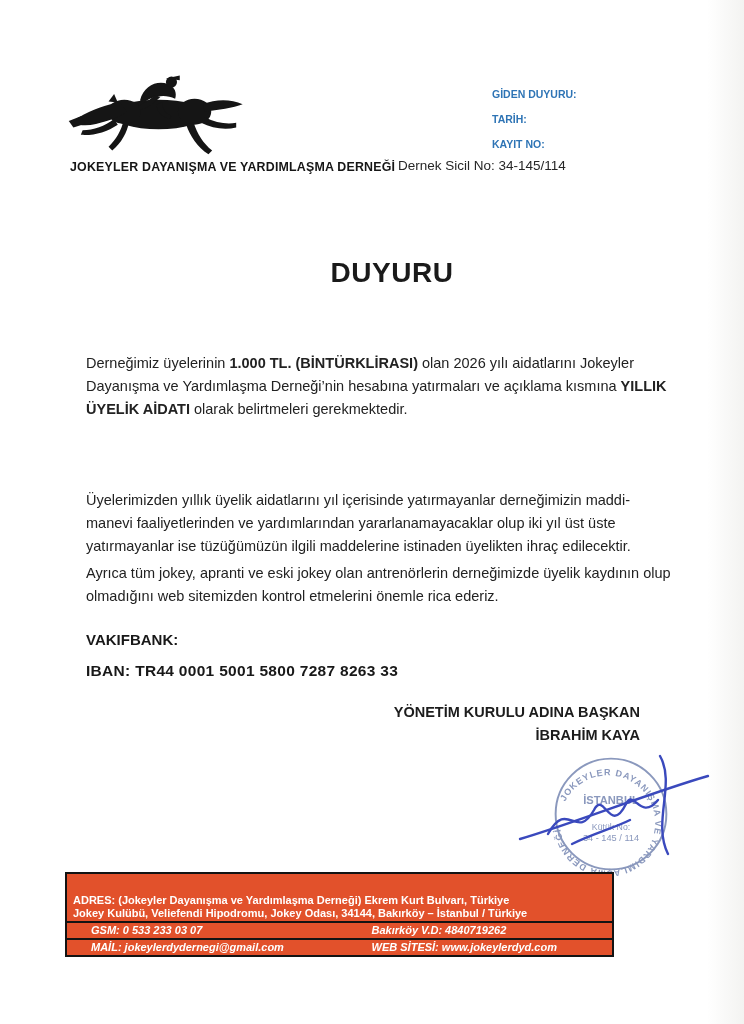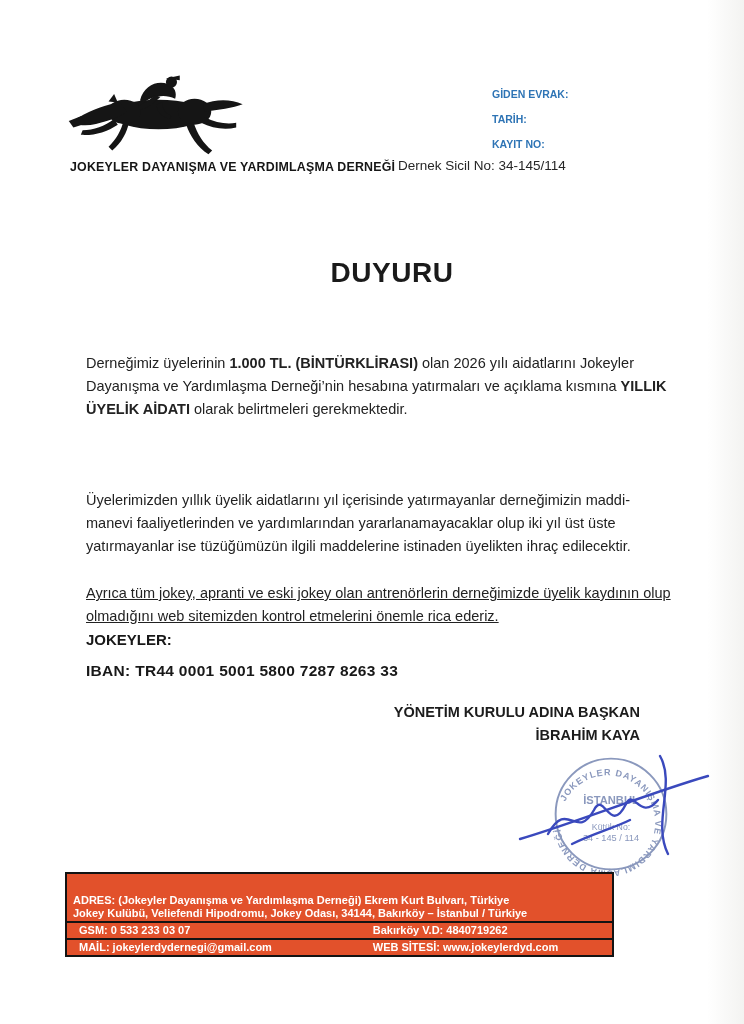--- a/index.html
+++ b/index.html
@@ -8,30 +8,30 @@
         font-family:"Liberation Sans",sans-serif;color:#1f1f1f;overflow:hidden;}
   .abs{position:absolute;}
   .b{font-weight:bold;}
   .logo{left:66px;top:68px;}
   .hdr-fields{left:492px;top:82px;font-size:10.5px;font-weight:bold;line-height:25px;}
   .org-name{left:70px;top:160px;font-size:12.4px;font-weight:bold;letter-spacing:.2px;color:#161616;}
   .sicil{left:398px;top:158px;font-size:13.5px;color:#262626;}
   .doc-title{left:0;top:257px;width:100%;text-align:center;font-size:28px;font-weight:bold;letter-spacing:.5px;color:#1a1a1a;padding-left:20px;}
   .subject{left:86px;top:316px;font-size:14.5px;font-weight:bold;}
   .para{left:86px;width:585px;font-size:14.5px;line-height:23px;color:#222;}
-  .p1{top:352px;} .p2{top:430px;} .p3{top:489px;} .p4{top:582px;text-decoration:underline;}
+  .p1{top:352px;} .p2{top:430px;} .p3{top:489px;} .p4{top:562px;}
   .bank1{left:86px;top:631px;font-size:15px;font-weight:bold;color:#181818;}
   .bank2{left:86px;top:662px;font-size:15.5px;font-weight:bold;color:#181818;letter-spacing:.3px;}
   .signblock{right:104px;top:701px;text-align:right;font-size:14.5px;font-weight:bold;line-height:23px;color:#1c1c1c;}
   .stamp{left:543px;top:746px;}
   .signature{left:512px;top:736px;}
   .footer{left:65px;top:872px;width:549px;background:#e2512b;border:2px solid #131313;
           color:#fff;font-weight:bold;font-size:11px;box-sizing:border-box;}
   .footer .row1{padding:20px 6px 1px 6px;line-height:13px;border-bottom:2px solid #131313;}
-  .footer .row{display:flex;border-bottom:2px solid #131313;padding:1px 12px;line-height:13px;}
+  .footer .row{display:flex;border-bottom:2px solid #131313;padding:1px 24px;line-height:13px;font-style:italic;}
   .footer .row:last-child{border-bottom:none;justify-content:center;}
   .footer .cl{width:55%;} .footer .cr{width:45%;margin-left:16px;}
   .stamp text{font-family:"Liberation Sans",sans-serif;}
 </style>
 </head>
 <body>
 
 <div class="page">
 
   <svg class="abs logo" width="185" height="92" viewBox="0 0 200 95" aria-hidden="true">
@@ -49,21 +49,21 @@
       <path d="M148,37 C162,31 178,31 191,37 C181,41 164,43 150,45 Z"></path>
       <path d="M80,33 C84,17 98,11 110,15 C118,18 120,25 118,31 C106,25 92,29 84,35 Z"></path>
       <circle cx="114" cy="13" r="6"></circle>
       <path d="M108,9 L123,6 L123,11 Z"></path>
       <path d="M96,27 C90,33 84,37 78,39 L80,43 C88,41 96,35 102,29 Z"></path>
       <path d="M104,35 C104,43 108,47 114,49 L112,53 C104,51 98,45 98,37 Z"></path>
     </g>
   </svg>
 
   <div class="abs hdr-fields" style="color:#2e74b5">
-    <div>GİDEN EVRAK:</div>
+    <div>GİDEN DUYURU:</div>
     <div>TARİH:</div>
     <div>KAYIT NO:</div>
   </div>
 
   <div class="abs org-name">JOKEYLER DAYANIŞMA VE YARDIMLAŞMA DERNEĞİ</div>
   <div class="abs sicil">Dernek Sicil No: 34-145/114</div>
 
   <div class="abs doc-title">DUYURU</div>
 
 
@@ -73,21 +73,21 @@
 
 
   <div class="abs para p3">
     <span>Üyelerimizden yıllık üyelik aidatlarını yıl içerisinde yatırmayanlar derneğimizin maddi-manevi faaliyetlerinden ve yardımlarından yararlanamayacaklar olup iki yıl üst üste yatırmayanlar ise tüzüğümüzün ilgili maddelerine istinaden üyelikten ihraç edilecektir.</span>
   </div>
 
   <div class="abs para p4">
     <span>Ayrıca tüm jokey, apranti ve eski jokey olan antrenörlerin derneğimizde üyelik kaydının olup olmadığını web sitemizden kontrol etmelerini önemle rica ederiz.</span>
   </div>
 
-  <div class="abs bank1">JOKEYLER:</div>
+  <div class="abs bank1">VAKIFBANK:</div>
   <div class="abs bank2">IBAN: TR44 0001 5001 5800 7287 8263 33</div>
 
   <div class="abs signblock">
     <div>YÖNETİM KURULU ADINA BAŞKAN</div>
     <div>İBRAHİM KAYA</div>
   </div>
 
   <svg class="abs stamp" width="136" height="136" viewBox="0 0 140 140" aria-hidden="true">
     <circle cx="70" cy="70" r="57" fill="none" stroke="#8a98bd" stroke-width="2"></circle>
     <defs>

